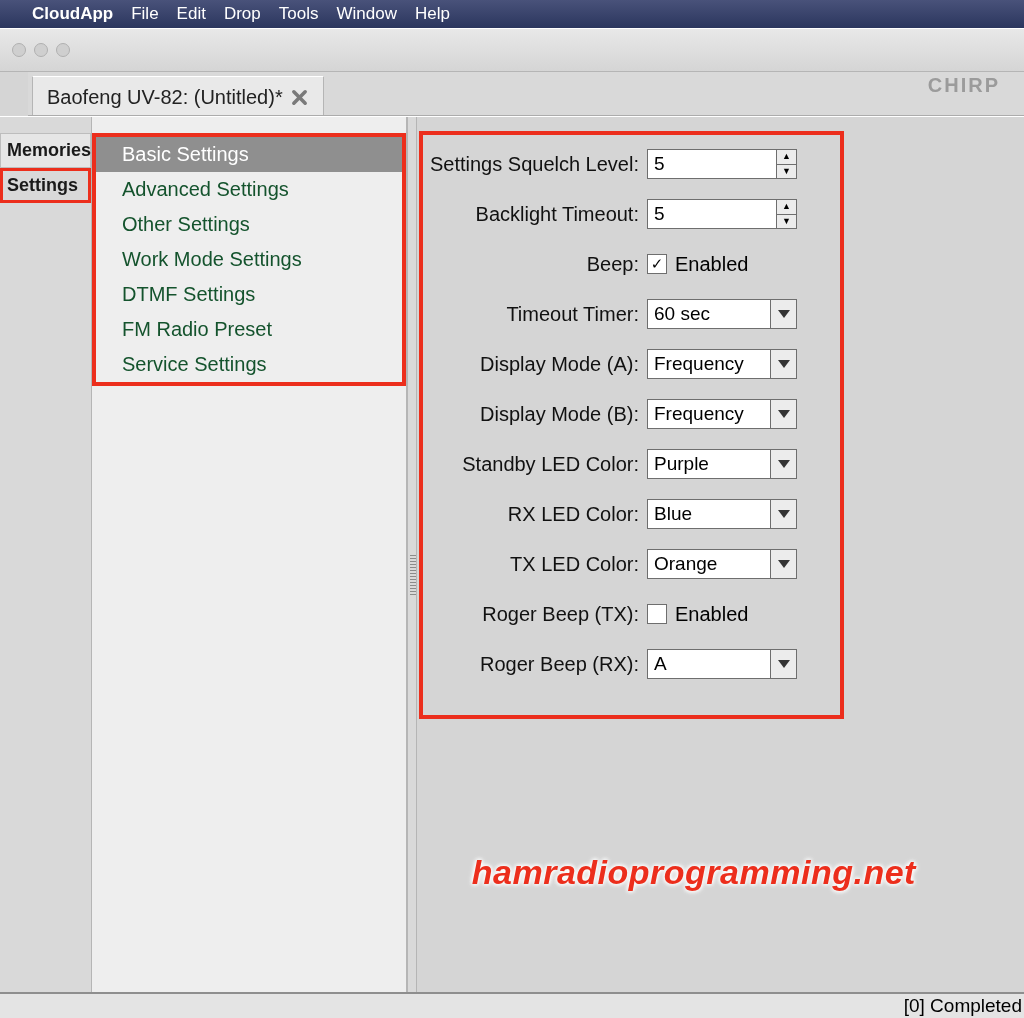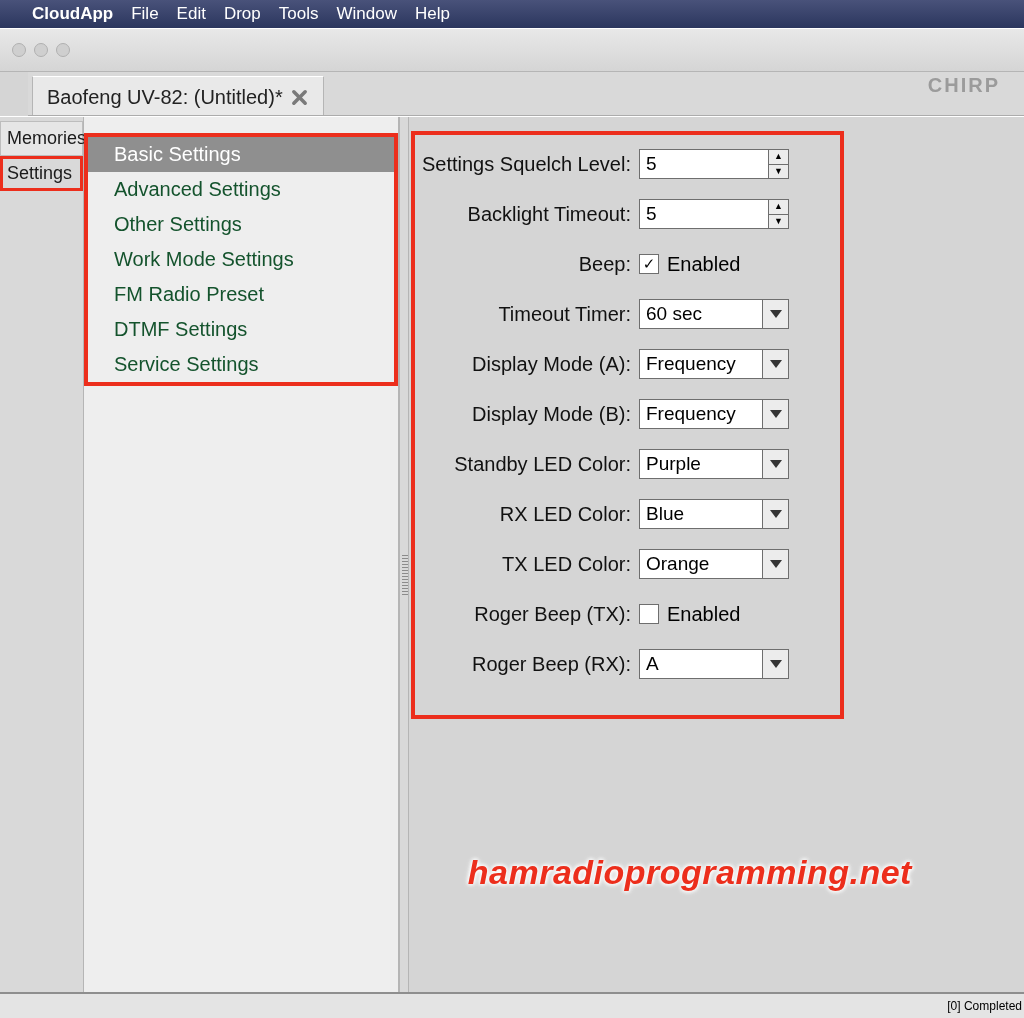--- a/index.html
+++ b/index.html
@@ -20,21 +20,21 @@
   
   .doctabs { height:44px; background:#d9d9d9; border-bottom:1px solid #acacac; display:flex;margin-left:28px; }
   .doctab { background:#e9e9e9; border:1px solid #b5b5b5; border-top:1px solid #fff; border-bottom:none; padding:8px 14px 6px 14px; margin-left:4px; margin-top:4px; font-size:20px; display:flex; align-items:center; gap:8px; color:#222; }
   .doctab .closex { width:18px; height:18px; display:inline-flex; align-items:center; justify-content:center; color:#7a7a7a; font-weight:700; }
   .doctab .closex svg { width:17px; height:17px; }
 
   
   .body { display:flex; height: calc(1018px - 28px - 44px - 44px - 26px); background:#d5d5d5; border-top:1px solid #fff; }
 
   
-  .lefttabs { width:84px; background:#d9d9d9; border-right:1px solid #b5b5b5; padding-top:4px; }
+  .lefttabs { width:92px; background:#d9d9d9; border-right:1px solid #b5b5b5; padding-top:16px;font-weight:bold; }
   .ltab { font-size:18px; padding:6px 6px; border:1px solid transparent; color:#1a1a1a; cursor:default; }
   .ltab.inactive { background:#e6e6e6; border:1px solid #bdbdbd; }
   .ltab.active { background:#d9d9d9; }
   .hl-red { outline:3px solid #ec2e1c; outline-offset:-3px; }
 
   
   .treecol { width:315px; background:#eeeeee; border-right:1px solid #b5b5b5; position:relative; padding-top:6px; }
   .treebox { position:relative; margin:10px 0 0 0; border:4px solid #ec2e1c; }
   .tree { list-style:none; }
   .tree li { font-size:20px; padding:6px 14px 6px 26px; color:#14532d; cursor:default; }
@@ -56,21 +56,21 @@
   .ctrl.spinner .spins span:first-child { border-bottom:1px solid #6e6e6e; }
   .ctrl.select .caret { position:absolute; right:0; top:0; bottom:0; width:26px; border-left:1px solid #6e6e6e; background:#ececec; display:flex; align-items:center; justify-content:center; }
   .ctrl.select .caret::after { content:""; width:0; height:0; border-left:6px solid transparent; border-right:6px solid transparent; border-top:8px solid #333; }
   .check { width:20px; height:20px; border:1px solid #6e6e6e; background:#fff; display:inline-flex; align-items:center; justify-content:center; margin-right:8px; font-size:15px; color:#000; }
   .checklabel { font-size:20px; }
 
   
   .watermark { position:absolute; left:50%; transform:translateX(-56%); bottom:100px; font-size:34px; font-weight:800; color:#ec2e1c; text-shadow:0 0 4px #fff, 0 0 4px #fff, 0 0 6px #fff; font-style:italic; letter-spacing:0.5px; white-space:nowrap; }
 
   
-  .status { height:26px; background:#e4e4e4; border-top:2px solid #8e8e8e; display:flex; justify-content:flex-end; align-items:center; font-size:12px; padding-right:2px; overflow:hidden; }
+  .status { height:26px; background:#e4e4e4; border-top:2px solid #8e8e8e; display:flex; justify-content:flex-end; align-items:center; font-size:19px; padding-right:2px; overflow:hidden; }
 </style>
 </head>
 <body>
 
 <div class="menubar">
   <span class="apple"></span>
   <span class="app item">CloudApp</span>
   <span class="item">File</span>
   <span class="item">Edit</span>
   <span class="item">Drop</span>
@@ -109,22 +109,22 @@
     <div class="ltab active hl-red">Settings</div>
   </div>
 
   <div class="treecol">
     <div class="treebox">
       <ul class="tree">
         <li class="sel">Basic Settings</li>
         <li>Advanced Settings</li>
         <li>Other Settings</li>
         <li>Work Mode Settings</li>
+        <li>DTMF Settings</li>
         <li>FM Radio Preset</li>
-        <li>DTMF Settings</li>
         <li>Service Settings</li>
       </ul>
     </div>
   </div>
 
   <div class="splitter"></div>
 
   <div class="formcol">
     <div class="formbox">
 

